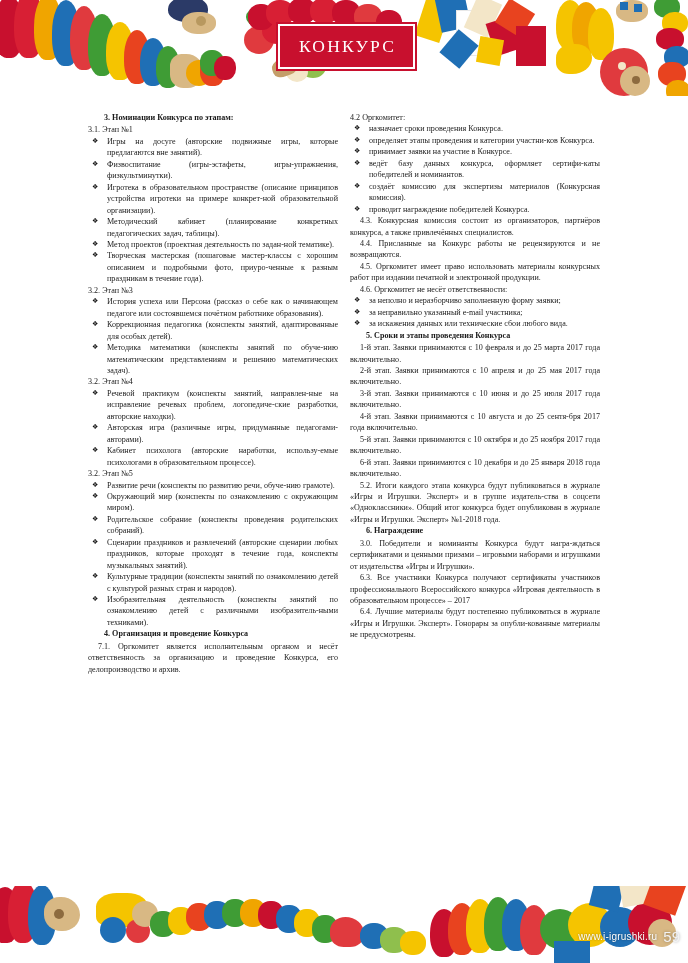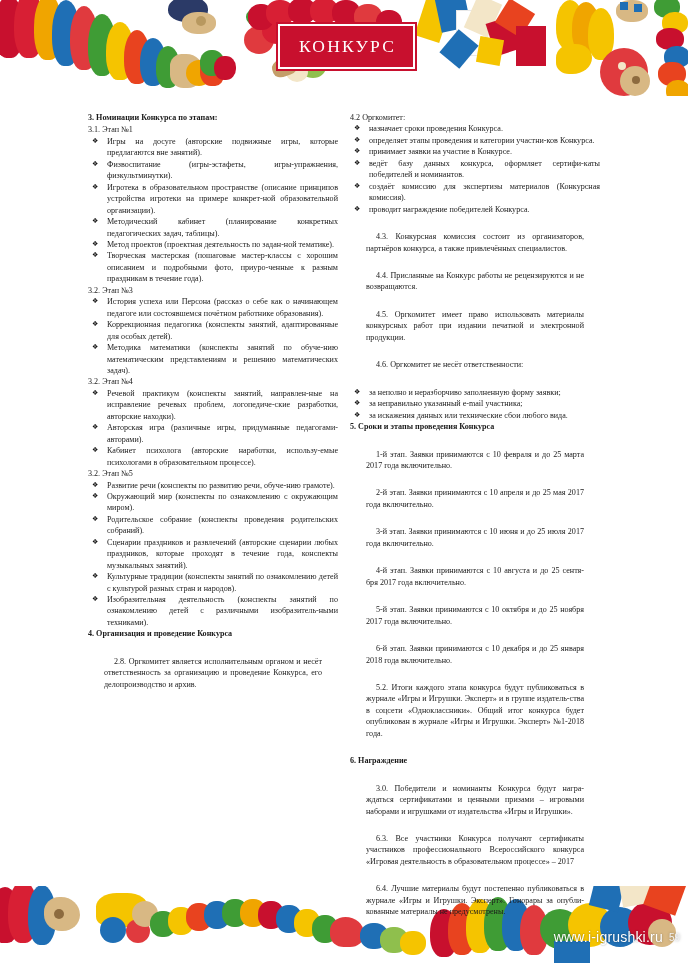--- a/index.html
+++ b/index.html
@@ -93,28 +93,28 @@
     font-size: 8.1px;
     line-height: 11.45px;
     text-align: justify;
   }
   .col-left  { left: 88px; }
   .col-right { left: 350px; }
 
   h2.section {
     font-size: 8.1px;
     font-weight: bold;
-    margin: 0 0 1px 0;
+    margin: 0 0 1px 16px;
     line-height: 11.45px;
     text-align: left;
   }
   .gap-before { margin-top: 10px; }
 
   p.para {
-    margin: 16px;
+    margin: 0;
     text-indent: 10px;
     text-align: justify;
     hyphens: manual;
   }
   p.subhead {
     margin: 0;
     text-align: left;
     text-indent: 0;
   }
 
@@ -143,28 +143,28 @@
     position: absolute;
     bottom: 18px;
     right: 8px;
     z-index: 45;
     display: flex;
     align-items: center;
     gap: 6px;
     font-family: "Liberation Sans", sans-serif;
   }
   .site-url {
-    font-size: 14px;
+    font-size: 10px;
     color: #ffffff;
     text-shadow: 0 0 2px rgba(0,0,0,.45);
     letter-spacing: .2px;
     margin-left: 36px;
   }
   .page-num {
-    font-size: 10px;
+    font-size: 15px;
     color: #f2f2f2;
     text-shadow: 0 0 3px rgba(0,0,0,.35);
     font-weight: 400;
   }
 
   .white-veil {
     position: absolute;
     left: 0;
     top: 96px;
     width: 688px;
@@ -297,21 +297,21 @@
       <li><span class="bullet-icon">❖</span><span>Родительское собрание (конспекты проведения родительских собраний).</span></li>
     </ul>
 
     <ul class="bullets">
       <li><span class="bullet-icon">❖</span><span>Сценарии праздников и развлечений (авторские сценарии любых праздников, которые проходят в течение года, конспекты музыкальных занятий).</span></li>
       <li><span class="bullet-icon">❖</span><span>Культурные традиции (конспекты занятий по ознакомлению детей с культурой разных стран и народов).</span></li>
       <li><span class="bullet-icon">❖</span><span>Изобразительная деятельность (конспекты занятий по ознакомлению детей с различными изобразитель-ными техниками).</span></li>
     </ul>
 
     <h2 class="section gap-before">4. Организация и проведение Конкурса</h2>
-    <p class="para">2.8. Оргкомитет является исполнительным органом и несёт ответственность за организацию и проведение Конкурса, его делопроизводство и архив.</p>
+    <p class="para">7.1. Оргкомитет является исполнительным органом и несёт ответственность за организацию и проведение Конкурса, его делопроизводство и архив.</p>
   </div>
 
   <div class="col col-right">
 
     <p class="subhead">4.2 Оргкомитет:</p>
     <ul class="bullets">
       <li><span class="bullet-icon">❖</span><span>назначает сроки проведения Конкурса.</span></li>
       <li><span class="bullet-icon">❖</span><span>определяет этапы проведения и категории участни-ков Конкурса.</span></li>
       <li><span class="bullet-icon">❖</span><span>принимает заявки на участие в Конкурсе.</span></li>
       <li><span class="bullet-icon">❖</span><span>ведёт базу данных конкурса, оформляет сертифи-каты победителей и номинантов.</span></li>

